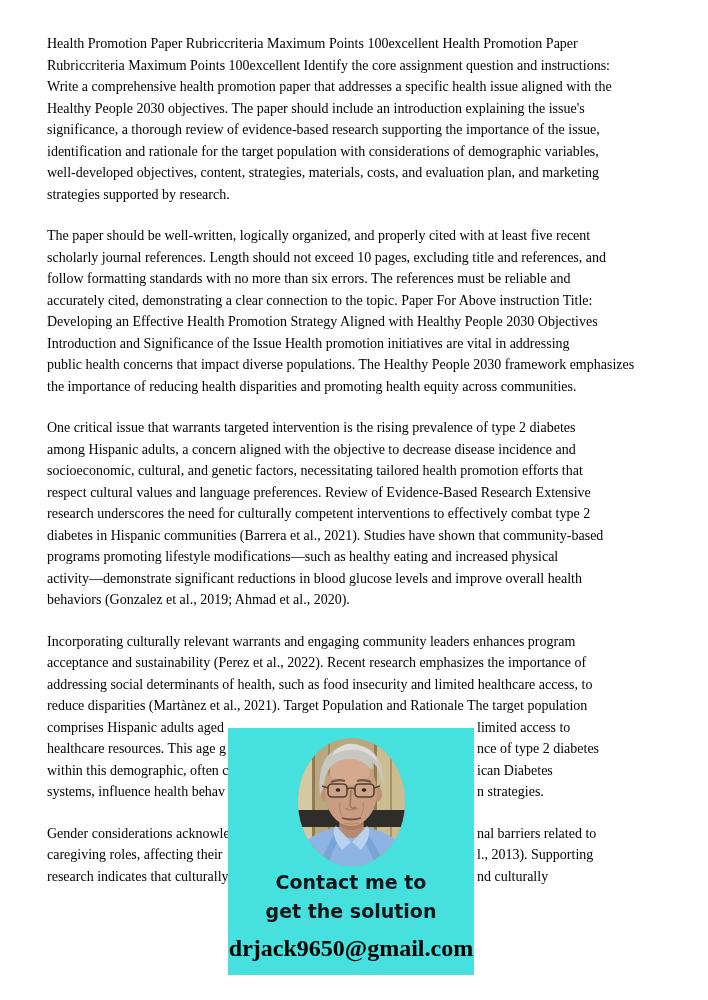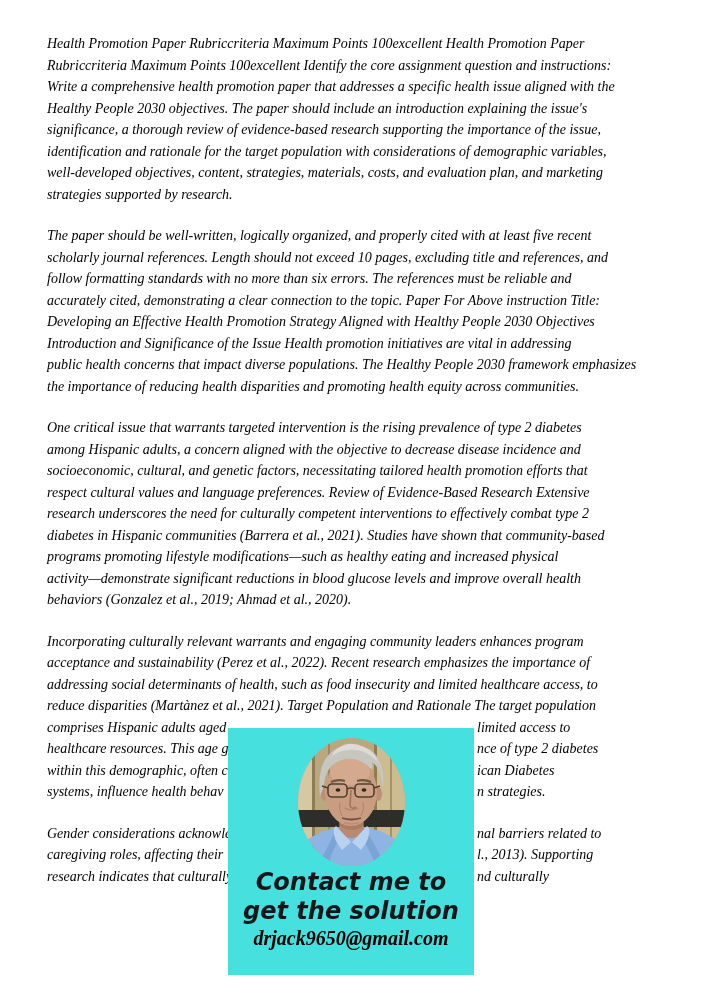--- a/index.html
+++ b/index.html
@@ -1,41 +1,41 @@
 <!DOCTYPE html>
 <html><head>
 <meta charset="utf-8">
 <style>
   html,body { margin:0; padding:0; background:#ffffff; }
   .page {
     position:relative; width:708px; height:1000px; background:#ffffff;
-    overflow:hidden; font-family:"Liberation Serif", serif;font-style:italic;
+    overflow:hidden; font-family:"Liberation Serif", serif;
   }
   .doc {
     position:absolute; left:47px; top:33px; width:625px;
     font-size:14px; line-height:21.5px; color:#000000;
   }
   .paragraph { margin:0 0 20px 0; }
   .line { position:relative; height:21.5px; white-space:pre; }
   .right-frag { position:absolute; left:430px; top:0; white-space:pre; }
 
   .ad {
     position:absolute; left:228px; top:728px; width:246px; height:247px;
     text-align:center; z-index:5; cursor:pointer;
   }
   .photo { margin:10px auto 0 auto; width:107px; height:128px; }
   .headline {
     margin-top:2px;
     font-family:"DejaVu Sans", sans-serif;
-    font-weight:700; font-size:24px; line-height:29px;
+    font-weight:700; font-size:19px; line-height:29px;
   }
   .email {
-    margin-top:0;
+    margin-top:10px;
     font-family:"Liberation Serif", serif;
-    font-weight:700; font-size:20px; line-height:24px;
+    font-weight:700; font-size:24px; line-height:24px;
   }
 </style>
 </head>
 <body>
 
 <div class="page">
 
   <div class="doc" id="doc" style="color: rgb(0, 0, 0);">
       <div class="paragraph">
         <div class="line">Health Promotion Paper Rubriccriteria Maximum Points 100excellent Health Promotion Paper</div>

